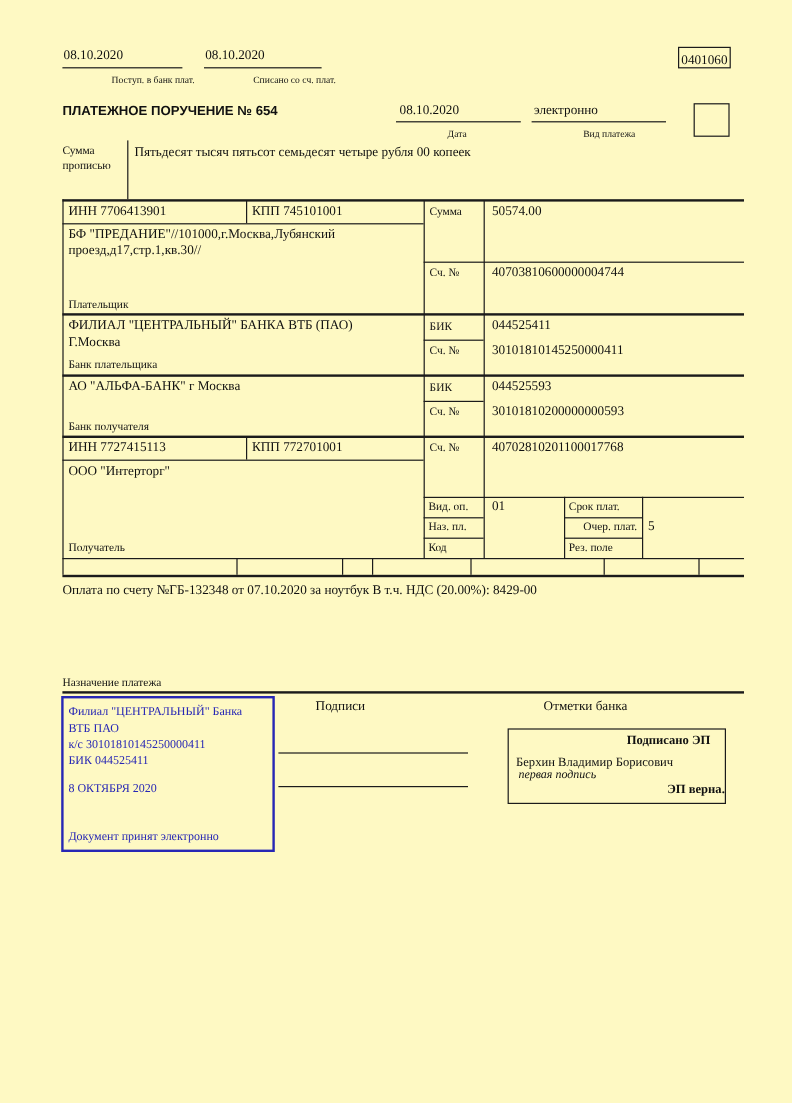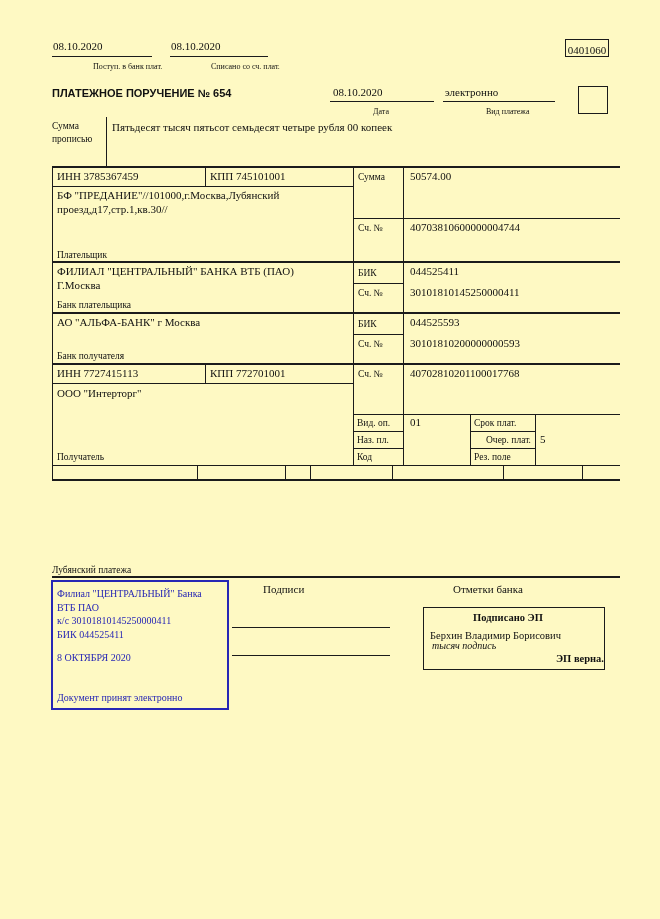--- a/index.html
+++ b/index.html
@@ -13,21 +13,21 @@
         font-size:11px;white-space:nowrap;}
   .hl{position:absolute;height:1px;background:#1b1b1b;}
   .hl2{position:absolute;height:2px;background:#1b1b1b;}
   .vl{position:absolute;width:1px;background:#1b1b1b;}
   .box{position:absolute;border:1px solid #1b1b1b;box-sizing:border-box;}
   .code-box{display:flex;align-items:flex-end;justify-content:center;font-size:11px;}
   .stamp{position:absolute;border:2px solid #2727b5;box-sizing:border-box;color:#2727b5;
         font-size:10px;line-height:13.5px;padding:5px 4px;}
   .stamp div{white-space:nowrap;}
   .ep-box{position:absolute;border:1px solid #1b1b1b;box-sizing:border-box;font-size:10.5px;}
-  .ep-title{position:absolute;left:0;right:12px;top:4px;text-align:center;font-weight:bold;}
+  .ep-title{position:absolute;left:0;right:12px;top:4px;text-align:right;font-weight:bold;}
   .ep-name{position:absolute;left:6px;top:22px;}
   .ep-sub{position:absolute;left:8px;top:32px;font-style:italic;font-size:10px;}
   .ep-ver{position:absolute;left:0;right:0;top:45px;text-align:right;font-weight:bold;padding-left:14px;}
 </style>
 </head>
 <body>
 
 <div class="page">
 
   <div class="t" style="left:53px;top:40px;">08.10.2020</div>
@@ -81,21 +81,21 @@
   <div class="hl" style="left:470px;top:448px;width:65px;"></div>
   <div class="hl" style="left:52px;top:465px;width:568px;"></div>
   <div class="vl" style="left:197px;top:465px;height:14px;"></div>
   <div class="vl" style="left:285px;top:465px;height:14px;"></div>
   <div class="vl" style="left:310px;top:465px;height:14px;"></div>
   <div class="vl" style="left:392px;top:465px;height:14px;"></div>
   <div class="vl" style="left:503px;top:465px;height:14px;"></div>
   <div class="vl" style="left:582px;top:465px;height:14px;"></div>
   <div class="hl2" style="left:52px;top:479px;width:568px;"></div>
 
-  <div class="t" style="left:57px;top:170px;">ИНН 3785367459</div>
+  <div class="t" style="left:57px;top:170px;">ИНН 7706413901</div>
   <div class="t" style="left:210px;top:170px;">КПП 745101001</div>
   <div class="t s" style="left:358px;top:171px;">Сумма</div>
   <div class="t" style="left:410px;top:170px;">50574.00</div>
   <div class="t" style="left:57px;top:189px;">БФ "ПРЕДАНИЕ"//101000,г.Москва,Лубянский</div>
   <div class="t" style="left:57px;top:203px;">проезд,д17,стр.1,кв.30//</div>
   <div class="t s" style="left:358px;top:222px;">Сч. №</div>
   <div class="t" style="left:410px;top:221px;">40703810600000004744</div>
   <div class="t s" style="left:57px;top:249px;">Плательщик</div>
 
   <div class="t" style="left:57px;top:265px;">ФИЛИАЛ "ЦЕНТРАЛЬНЫЙ" БАНКА ВТБ (ПАО)</div>
@@ -122,37 +122,38 @@
 
   <div class="t s" style="left:357px;top:417px;">Вид. оп.</div>
   <div class="t" style="left:410px;top:416px;">01</div>
   <div class="t s" style="left:474px;top:417px;">Срок плат.</div>
   <div class="t s" style="left:357px;top:434px;">Наз. пл.</div>
   <div class="t s" style="left:486px;top:434px;">Очер. плат.</div>
   <div class="t" style="left:540px;top:433px;">5</div>
   <div class="t s" style="left:357px;top:451px;">Код</div>
   <div class="t s" style="left:474px;top:451px;">Рез. поле</div>
 
-  <div class="t s" style="left:52px;top:564px;">Лубянский платежа</div>
+  <div class="t" style="left:52px;top:486px;">Оплата по счету №ГБ-132348 от 07.10.2020 за ноутбук В т.ч. НДС (20.00%): 8429-00</div>
+  <div class="t s" style="left:52px;top:564px;">Назначение платежа</div>
   <div class="hl2" style="left:52px;top:576px;width:568px;"></div>
 
   <div class="stamp" style="left:51px;top:580px;width:178px;height:130px;">
     <div>Филиал "ЦЕНТРАЛЬНЫЙ" Банка</div>
     <div>ВТБ ПАО</div>
     <div>к/с 30101810145250000411</div>
     <div>БИК 044525411</div>
     <div style="margin-top:10px;">8 ОКТЯБРЯ 2020</div>
     <div style="margin-top:26px;">Документ принят электронно</div>
   </div>
 
   <div class="t" style="left:263px;top:583px;">Подписи</div>
   <div class="hl" style="left:232px;top:627px;width:158px;"></div>
   <div class="hl" style="left:232px;top:655px;width:158px;"></div>
 
   <div class="t" style="left:453px;top:583px;">Отметки банка</div>
   <div class="ep-box" style="left:423px;top:607px;width:182px;height:63px;">
     <div class="ep-title">Подписано ЭП</div>
     <div class="ep-name">Берхин Владимир Борисович</div>
-    <div class="ep-sub">тысяч подпись</div>
+    <div class="ep-sub">первая подпись</div>
     <div class="ep-ver">ЭП верна.</div>
   </div>
 
 </div>
 
 </body></html>

